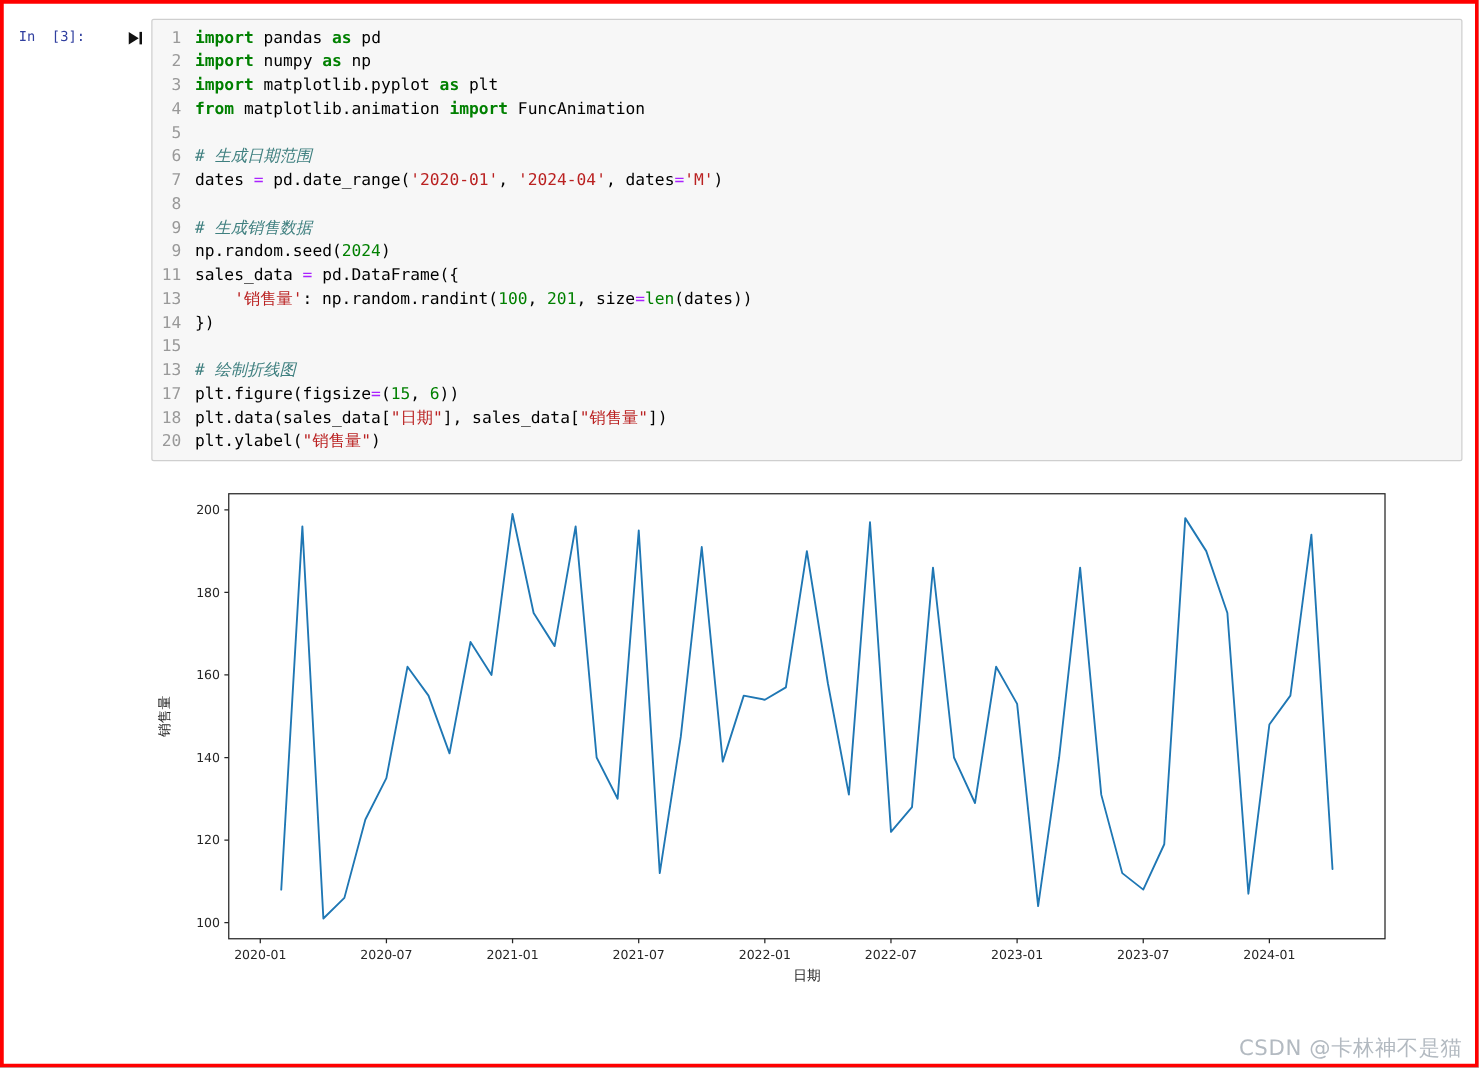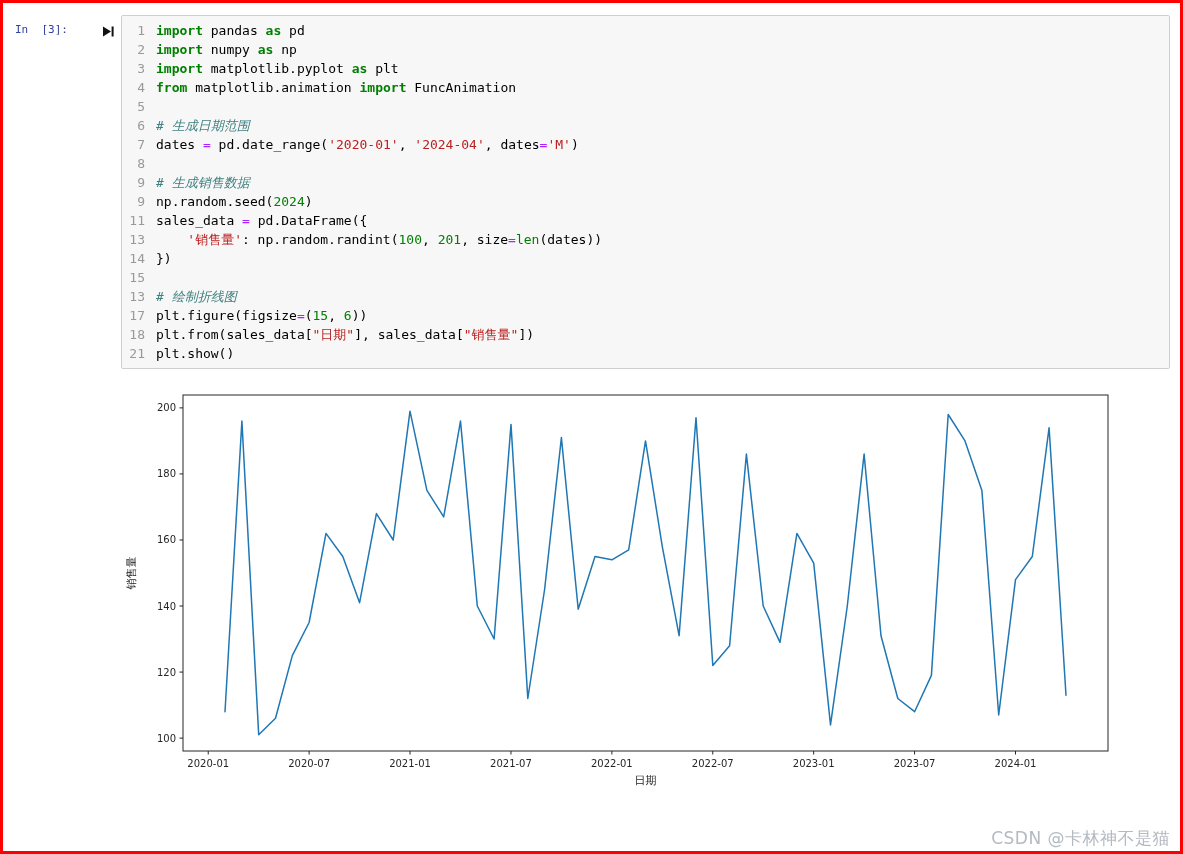--- a/index.html
+++ b/index.html
@@ -128,25 +128,25 @@
           <div class="code-line">
             <span class="ln">13</span>
             <span class="code-text"><span class="tok-c"># 绘制折线图</span></span>
           </div>
           <div class="code-line">
             <span class="ln">17</span>
             <span class="code-text"><span>plt.figure(figsize</span><span class="tok-o">=</span><span>(</span><span class="tok-n">15</span><span>, </span><span class="tok-n">6</span><span>))</span></span>
           </div>
           <div class="code-line">
             <span class="ln">18</span>
-            <span class="code-text"><span>plt.from(sales_data[</span><span class="tok-s">"日期"</span><span>], sales_data[</span><span class="tok-s">"销售量"</span><span>])</span></span>
+            <span class="code-text"><span>plt.data(sales_data[</span><span class="tok-s">"日期"</span><span>], sales_data[</span><span class="tok-s">"销售量"</span><span>])</span></span>
           </div>
           <div class="code-line">
-            <span class="ln">21</span>
-            <span class="code-text"><span>plt.show()</span></span>
+            <span class="ln">20</span>
+            <span class="code-text"><span>plt.ylabel(</span><span class="tok-s">"销售量"</span><span>)</span></span>
           </div>
         </div>
     </div>
   </div>
 
   <div class="output-area">
     <svg class="chart-svg" width="993" height="400" viewBox="0 0 993 400">
         <rect x="0" y="0" width="993" height="400" fill="#ffffff"></rect>
         <polyline points="104.0,322.7 120.9,32.1 137.7,345.8 154.5,329.3 171.3,266.6 188.1,233.5 205.0,144.4 221.8,167.5 238.6,213.7 255.4,124.6 272.2,151.0 289.0,22.2 305.9,101.4 322.7,127.9 339.5,32.1 356.3,217.0 373.1,250.0 390.0,35.4 406.8,309.5 423.6,200.5 440.4,48.6 457.2,220.3 474.0,167.5 490.9,170.8 507.7,160.9 524.5,51.9 541.3,157.6 558.1,246.7 575.0,28.8 591.8,276.5 608.6,256.7 625.4,65.1 642.2,217.0 659.0,253.4 675.9,144.4 692.7,174.1 709.5,335.9 726.3,217.0 743.1,65.1 760.0,246.7 776.8,309.5 793.6,322.7 810.4,286.4 827.2,25.5 844.0,51.9 860.9,101.4 877.7,326.0 894.5,190.6 911.3,167.5 928.1,38.7 945.0,306.2" fill="none" stroke="#1f77b4" stroke-width="1.5" stroke-linejoin="round" stroke-linecap="round"></polyline>
         <rect x="62" y="6" width="925" height="356" fill="none" stroke="#262626" stroke-width="1"></rect>

